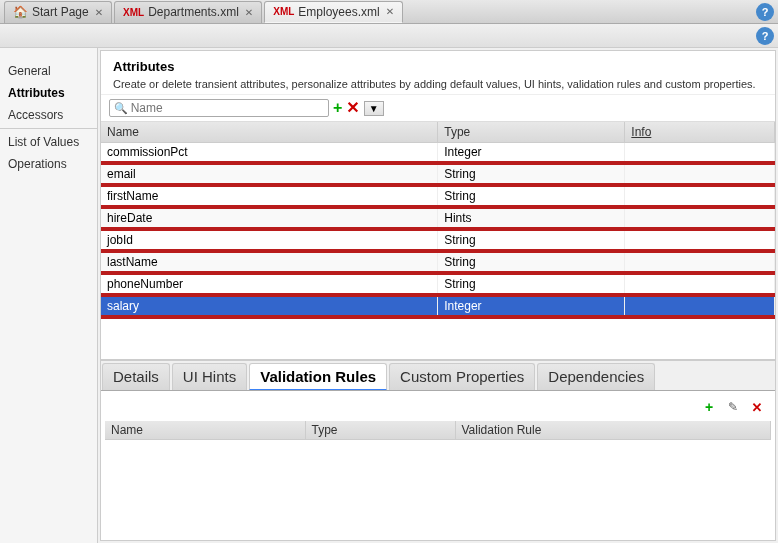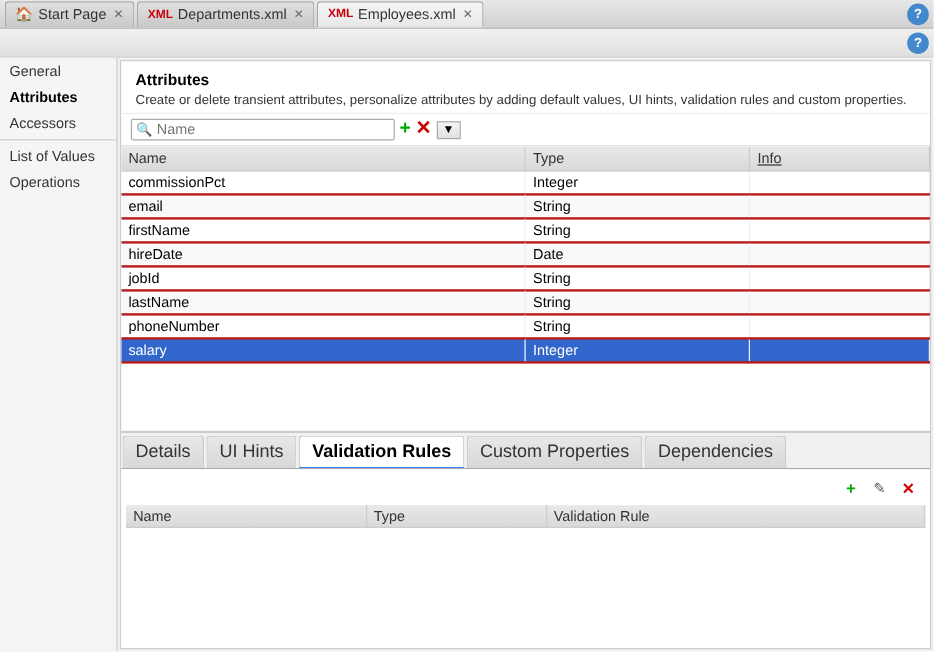--- a/index.html
+++ b/index.html
@@ -62,21 +62,21 @@
     .main-layout {
       display: flex;
       height: calc(543px - 24px - 24px);
     }
 
     
     .sidebar {
       width: 98px;
       background: #f5f5f5;
       border-right: 1px solid #ccc;
-      padding: 0 0;
+      padding: 12px 0;
     }
     .sidebar-item {
       padding: 4px 8px;
       cursor: pointer;
       color: #333;
     }
     .sidebar-item.active {
       font-weight: bold;
       color: #000;
     }
@@ -168,21 +168,21 @@
       border-bottom: 1px solid #ccc;
       font-weight: normal;
       color: #333;
     }
     tbody tr:nth-child(even) { background: #f9f9f9; }
     tbody tr:nth-child(odd) { background: #fff; }
     tbody tr.selected { background: #3366cc; color: #fff; }
     tbody td {
       padding: 2px 6px;
       border-right: 1px solid #eee;
-      border-bottom: 2px solid #b91c1c;
+      border-bottom: 4px solid #b91c1c;
     }
     .key-icon { display: inline-block; margin-right: 2px; font-size: 11px; }
 
     
     .bottom-panel {
       border-top: 1px solid #ccc;
       display: flex;
       flex-direction: column;
       height: 180px;
     }
@@ -345,21 +345,21 @@
                 <td>String</td>
                 <td></td>
               </tr>
               <tr>
                 <td>firstName</td>
                 <td>String</td>
                 <td></td>
               </tr>
               <tr>
                 <td>hireDate</td>
-                <td>Date</td>
+                <td>Hints</td>
                 <td></td>
               </tr>
               <tr>
                 <td>jobId</td>
                 <td>String</td>
                 <td></td>
               </tr>
               <tr>
                 <td>lastName</td>
                 <td>String</td>

